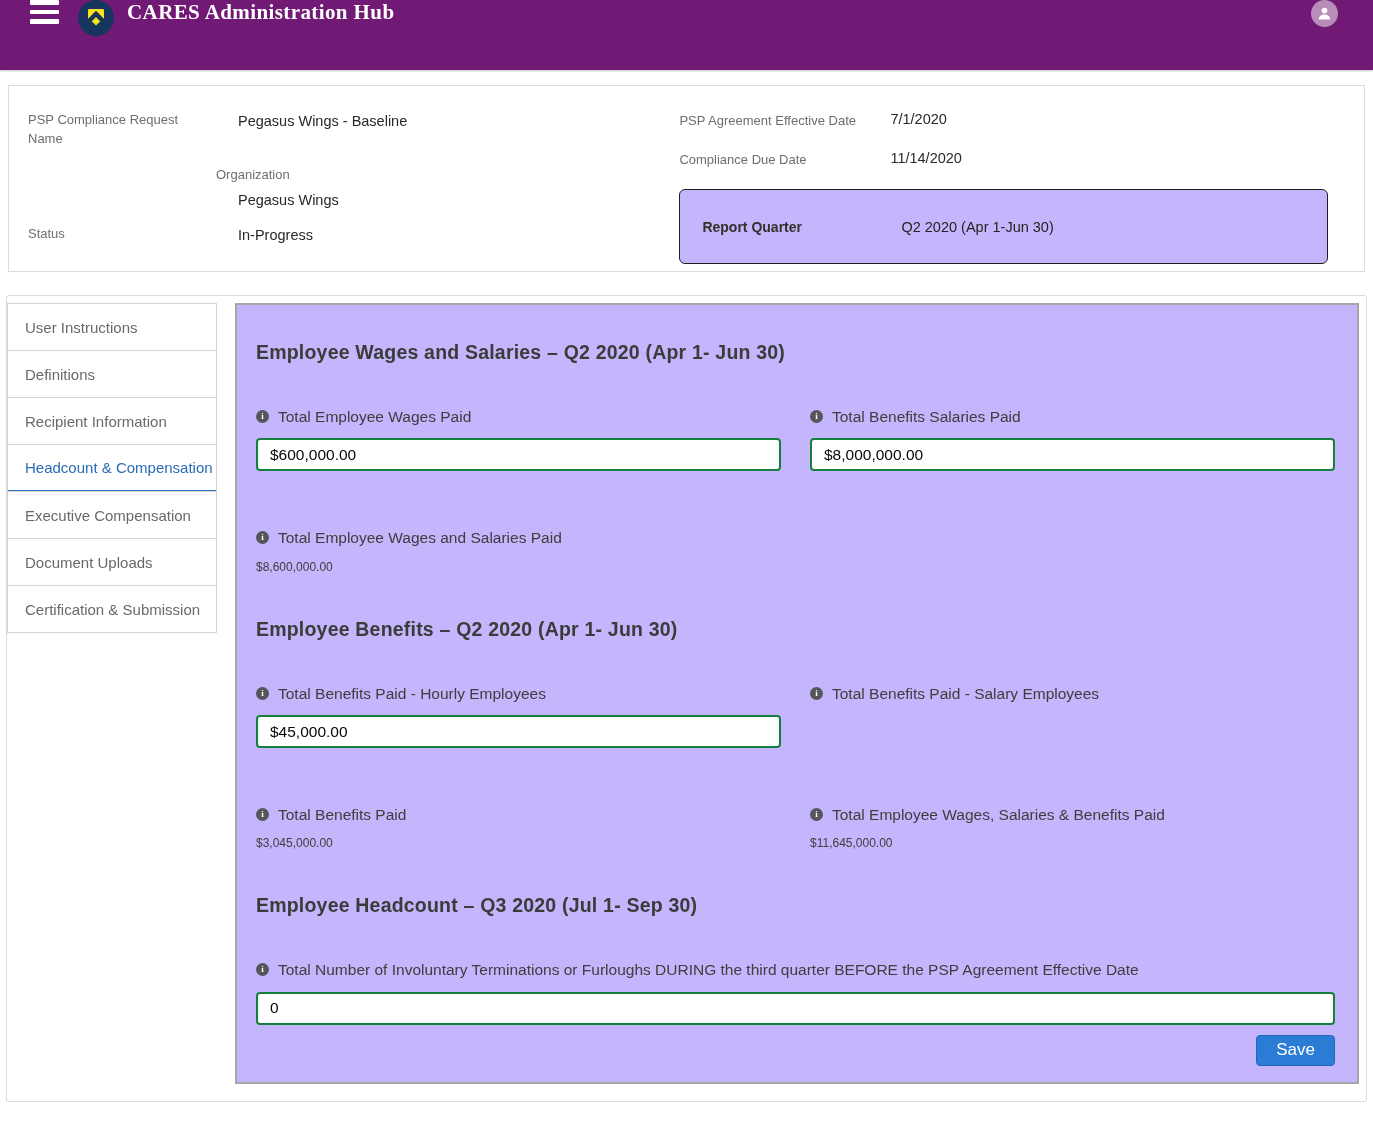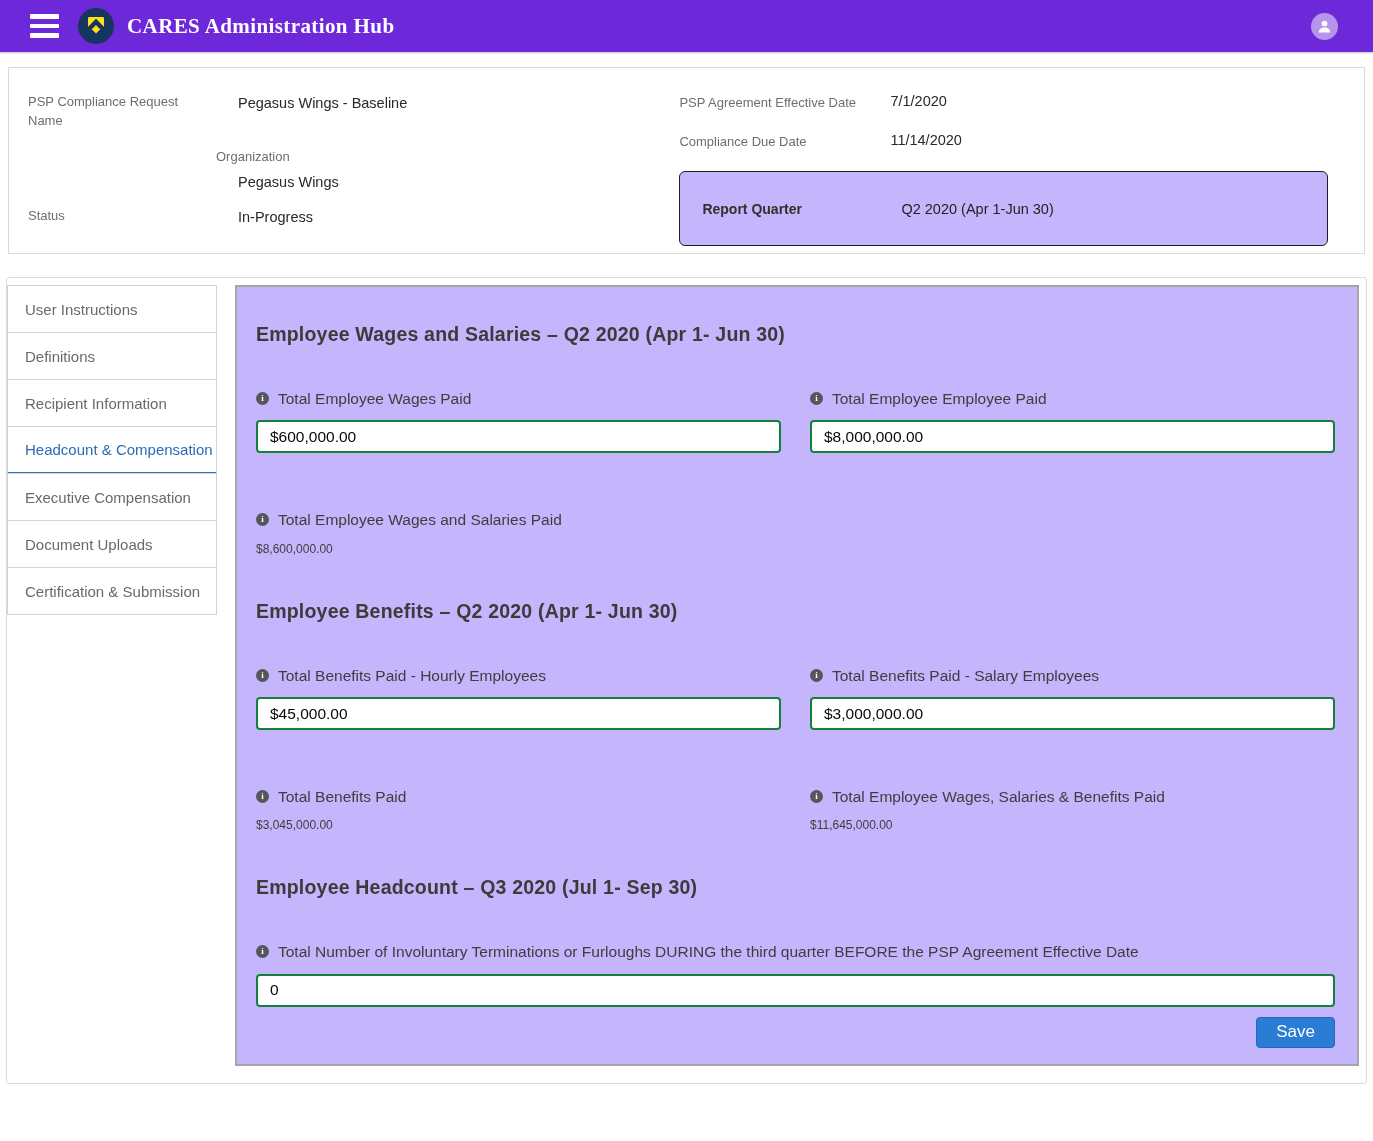--- a/index.html
+++ b/index.html
@@ -5,21 +5,21 @@
   * { box-sizing: border-box; }
   html,body { margin:0; padding:0; background:#ffffff; }
   body {
     width:1373px; height:1141px; overflow:hidden;
     font-family:"Liberation Sans", sans-serif;
     -webkit-font-smoothing:antialiased;
   }
 
   
   .app-header {
-    height:52px; background:#6d28d9; display:flex; align-items:center;
+    height:70px; background:#701a75; display:flex; 
     padding:0 35px 0 30px; box-shadow:0 1px 2px rgba(0,0,0,.25);
   }
   .hamburger { width:29px; display:flex; flex-direction:column; gap:5px; cursor:pointer; }
   .hamburger span { display:block; height:4.5px; background:#ffffff; border-radius:1px; }
   .logo-wrap { margin-left:19px; width:36px; height:36px; flex-shrink:0; }
   .app-title {
     color:#ffffff; font-family:"Liberation Serif", serif; font-size:21px;
     font-weight:700; margin-left:13px; letter-spacing:.4px; white-space:nowrap;
   }
   .avatar {
@@ -173,21 +173,21 @@
       <div class="field">
         <div class="field-label">
           <span class="info-icon">i</span>
           <span>Total Employee Wages Paid</span>
         </div>
         <input class="text-input" type="text" value="$600,000.00" style="">
       </div>
       <div class="field">
         <div class="field-label">
           <span class="info-icon">i</span>
-          <span>Total Employee Employee Paid</span>
+          <span>Total Benefits Salaries Paid</span>
         </div>
         <input class="text-input" type="text" value="$8,000,000.00" style="">
       </div>
     </div>
 
     <div class="readonly-block">
       <div class="field-label">
         <span class="info-icon">i</span>
         <span>Total Employee Wages and Salaries Paid</span>
       </div>
@@ -202,21 +202,20 @@
           <span class="info-icon">i</span>
           <span>Total Benefits Paid - Hourly Employees</span>
         </div>
         <input class="text-input" type="text" value="$45,000.00" style="">
       </div>
       <div class="field">
         <div class="field-label">
           <span class="info-icon">i</span>
           <span>Total Benefits Paid - Salary Employees</span>
         </div>
-        <input class="text-input" type="text" value="$3,000,000.00" style="">
       </div>
     </div>
 
     <div class="fields-grid">
       <div class="readonly-block">
         <div class="field-label">
           <span class="info-icon">i</span>
           <span>Total Benefits Paid</span>
         </div>
         <div class="readonly-value">$3,045,000.00</div>

